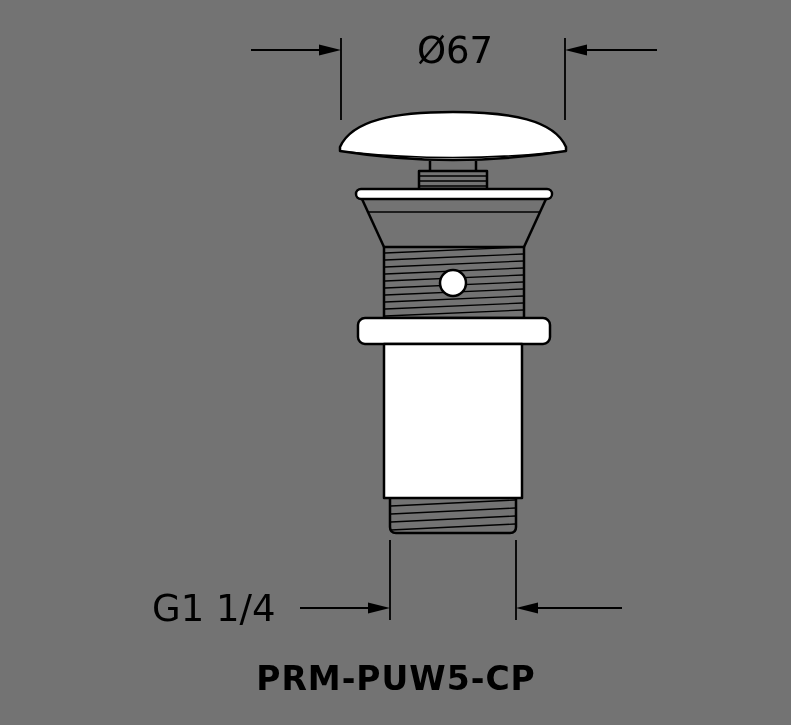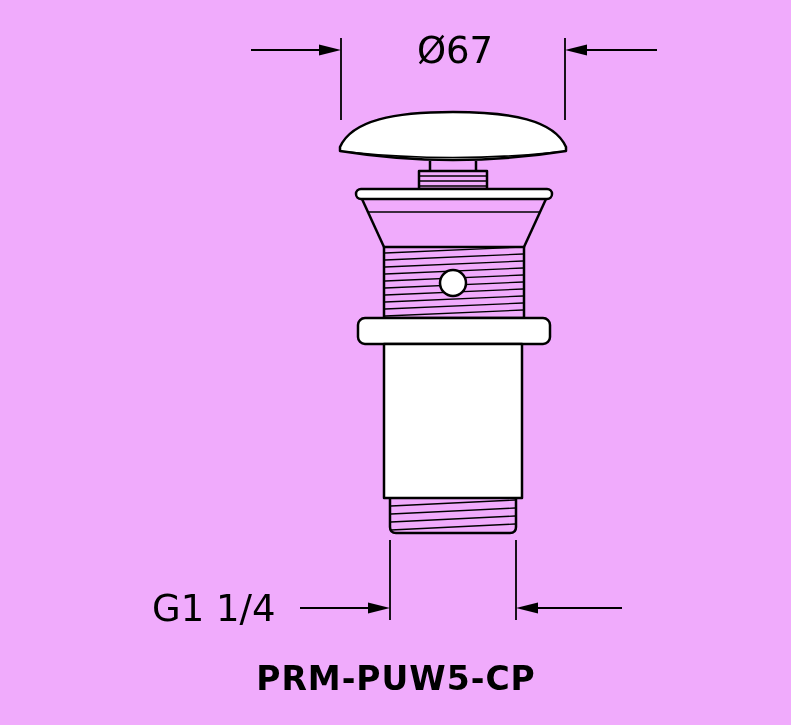--- a/index.html
+++ b/index.html
@@ -4,21 +4,21 @@
 <style>
   html, body {
     margin: 0;
     padding: 0;
     background: #ffffff;
   }
   .drawing-stage {
     position: relative;
     width: 791px;
     height: 725px;
-    background: #f0abfc;
+    background: #737373;
     overflow: hidden;
   }
   svg { display: block; }
   text {
     font-family: "DejaVu Sans", "Liberation Sans", sans-serif;
     fill: #000000;
   }
   .outline      { fill: none;    stroke: #000; stroke-width: 2.5; stroke-linejoin: round; }
   .outline-fill { fill: #ffffff; stroke: #000; stroke-width: 2.5; stroke-linejoin: round; }
   .thin         { fill: none;    stroke: #000; stroke-width: 1.6; }

